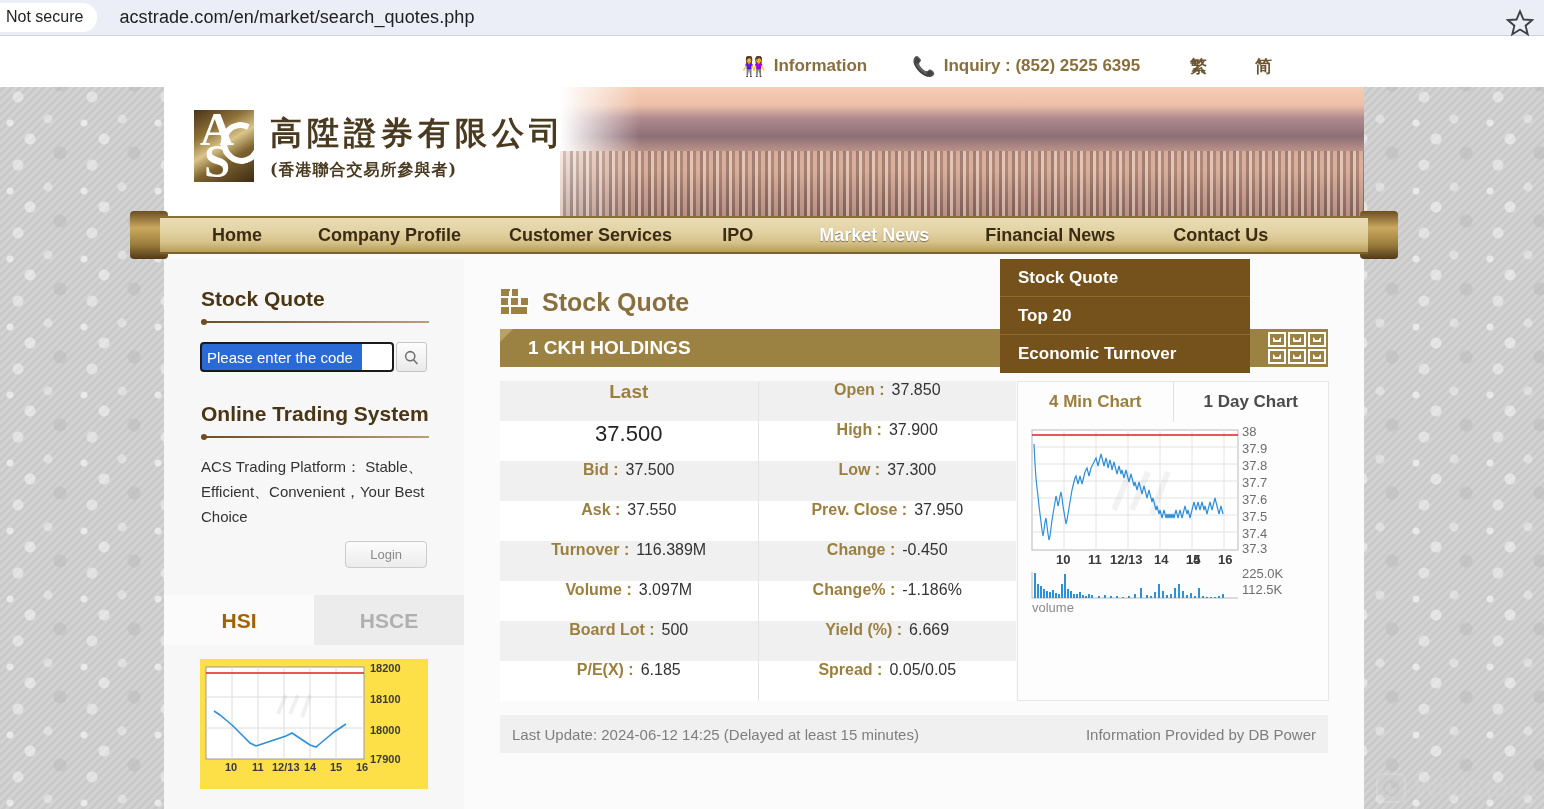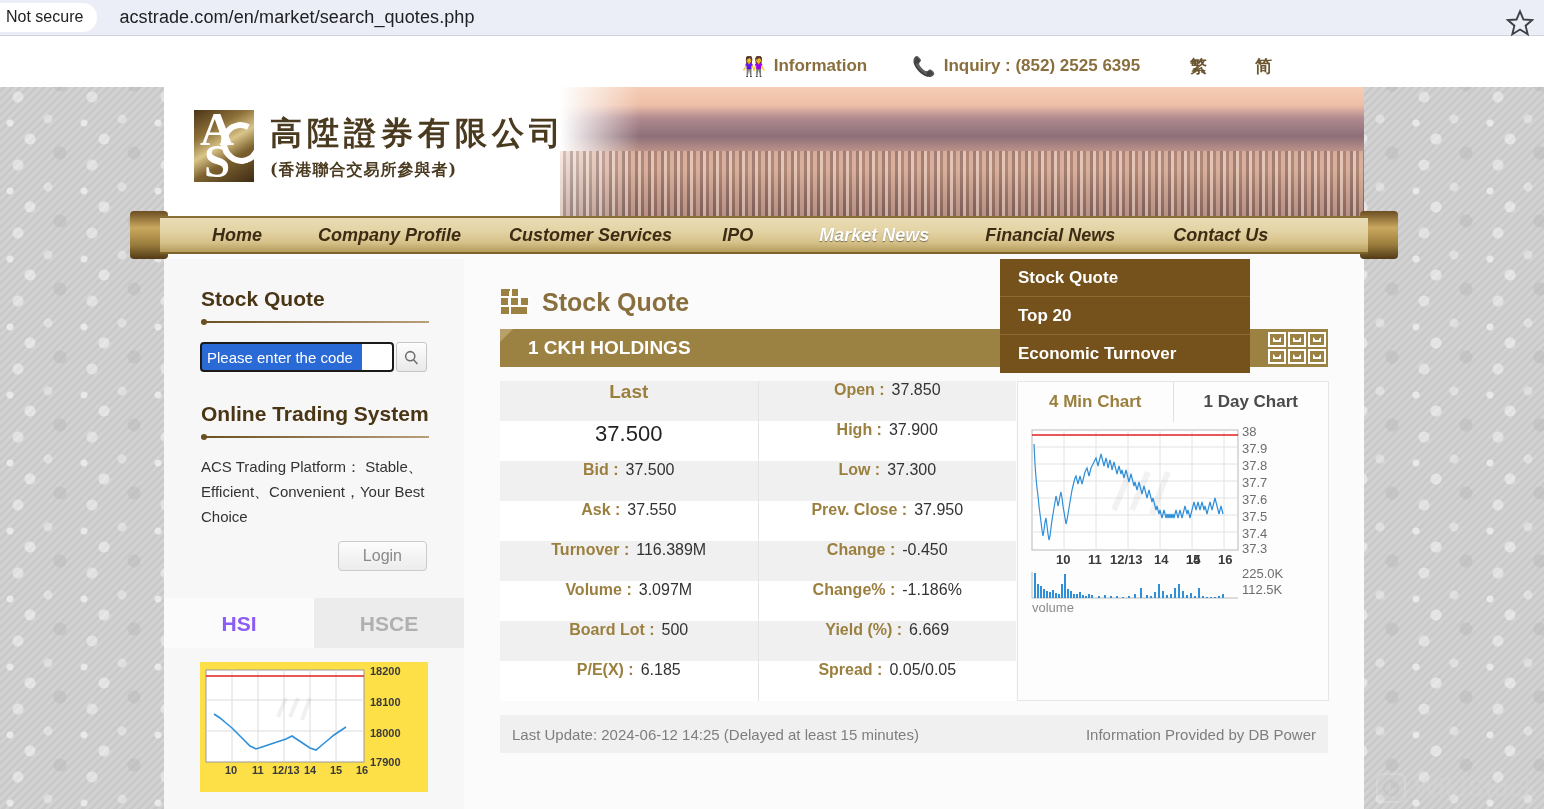--- a/index.html
+++ b/index.html
@@ -144,21 +144,21 @@
   #nav-cap-r { right: 0; }
   #nav-bar {
     position: absolute; left: 30px; right: 30px; top: 5px; height: 38px;
     background: linear-gradient(to bottom, #e9dcb6 0%, #e3d3a4 40%, #d6c189 72%, #b59c5c 100%);
     border-top: 2px solid #8a6f34;
     border-bottom: 2px solid #7d6229;
     display: flex; align-items: center;
   }
   .nav-item {
     font-size: 18px; font-weight: bold; color: #3d2c14;
-    padding: 0 14px; white-space: nowrap; cursor: pointer; font-style: italic;
+    padding: 0 14px; white-space: nowrap; cursor: pointer;
   }
   .nav-item.active { color: #ffffff; text-shadow: 0 1px 1px rgba(0,0,0,.45); }
 
   
   #nav-dropdown {
     position: absolute; left: 836px; top: 172px;
     width: 250px; background: #75521c; z-index: 40;
   }
   .dropdown-item {
     height: 38px; line-height: 38px;
@@ -206,29 +206,29 @@
     display: flex; align-items: center; justify-content: center;
     cursor: pointer;
   }
   #trading-desc {
     margin: 16px 37px 0 37px; font-size: 15px; color: #333; line-height: 25px;
   }
   #login-row { display: flex; justify-content: flex-end; margin: 12px 37px 0 0; }
   #login-btn {
     background: linear-gradient(to bottom, #fcfcfc, #ececec);
     border: 1px solid #cbcbcb; border-radius: 4px;
-    font-size: 16px; color: #8a8a8a; padding: 5px 24px;
+    font-size: 13px; color: #8a8a8a; padding: 5px 24px;
     cursor: pointer; font-family: "Liberation Sans", sans-serif;
   }
   #index-tabs { display: flex; margin: 27px 0 0 0; width: 300px; }
   .index-tab {
     flex: 1; text-align: center; padding: 14px 0 12px;
     font-size: 21px; font-weight: bold; cursor: pointer;
   }
-  .index-tab.active { background: #fbfbfb; color: #8b5cf6; }
+  .index-tab.active { background: #fbfbfb; color: #a16207; }
   .index-tab.inactive { background: #ececec; color: #b0b0b0; }
   #hsi-chart-box {
     margin: 14px 0 0 36px; width: 228px; height: 130px;
     background: #fde047; position: relative;
   }
 
   
   #main-panel { position: absolute; left: 300px; top: 0; width: 900px; height: 550px; }
   #panel-title-row { display: flex; align-items: center; margin: 28px 0 0 36px; }
   #panel-title-text {

